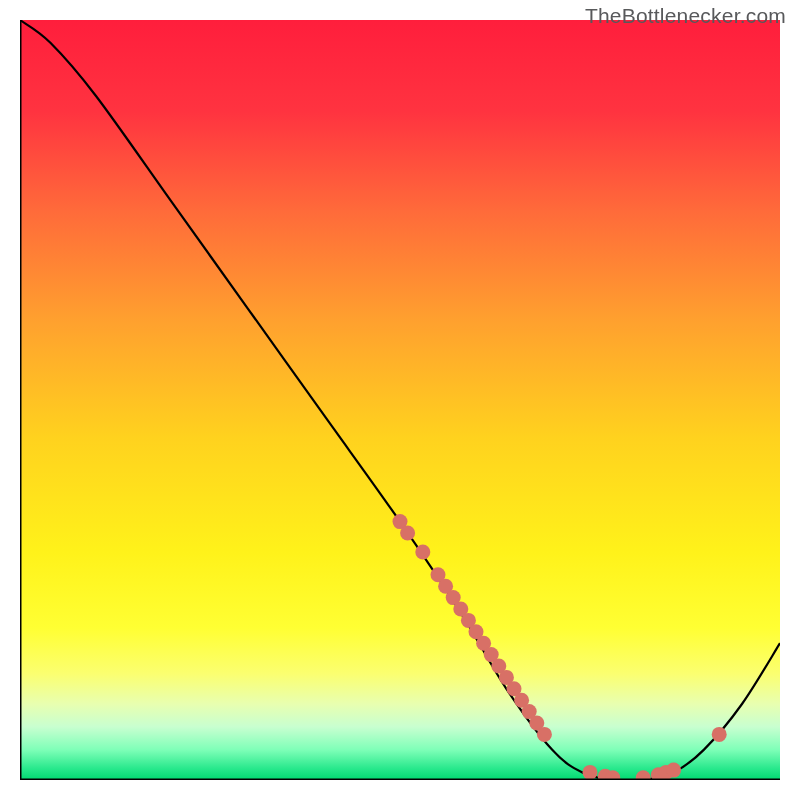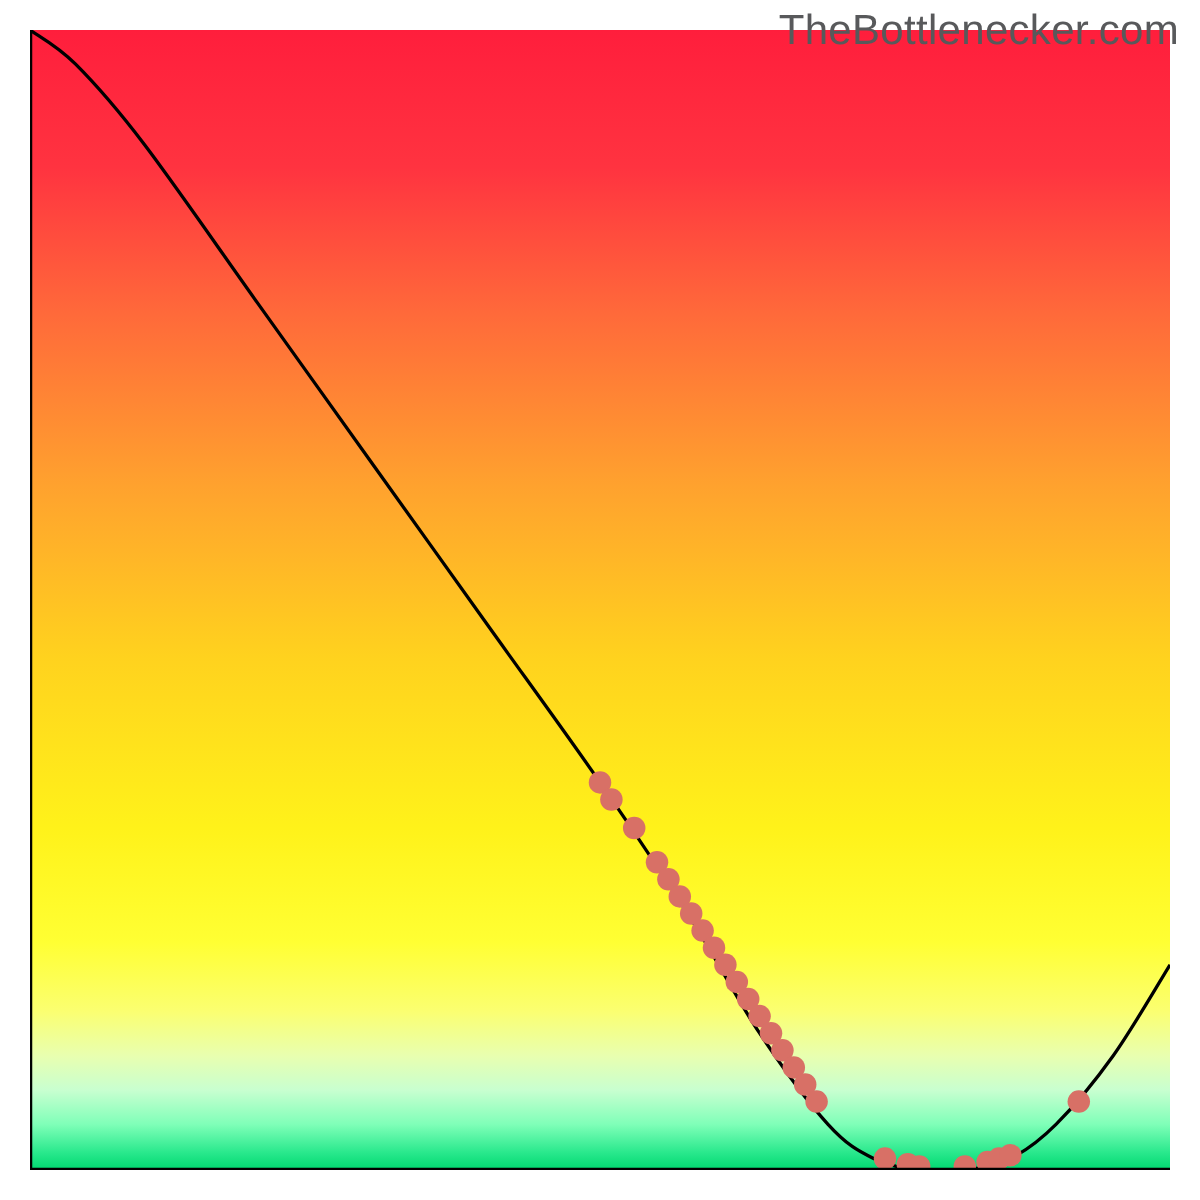--- a/index.html
+++ b/index.html
@@ -12,21 +12,21 @@
   }
   .container {
     position: relative;
     width: 800px;
     height: 800px;
   }
   .watermark {
     position: absolute;
     top: 4px;
     right: 14px;
-    font-size: 28px;
+    font-size: 21px;
     color: #58595b;
     font-weight: 500;
     letter-spacing: 0.2px;
     z-index: 10;
   }
   .plot-frame {
     position: absolute;
     left: 20px;
     top: 20px;
     width: 760px;

